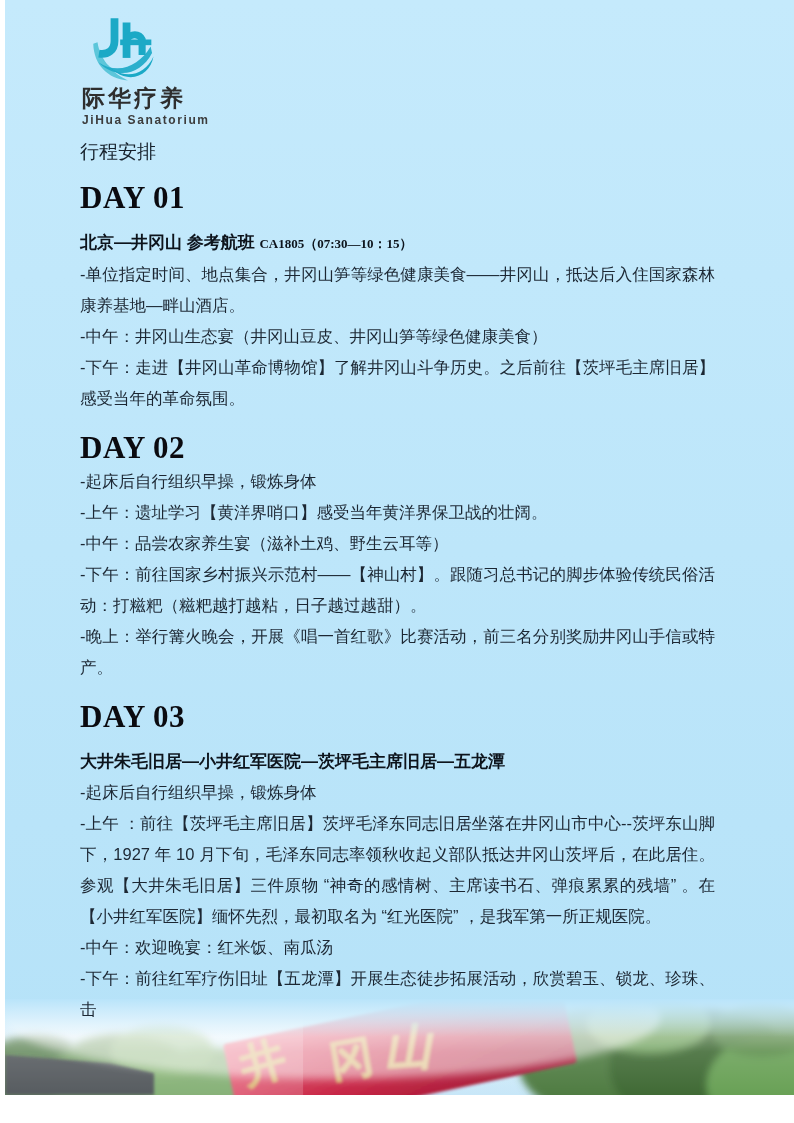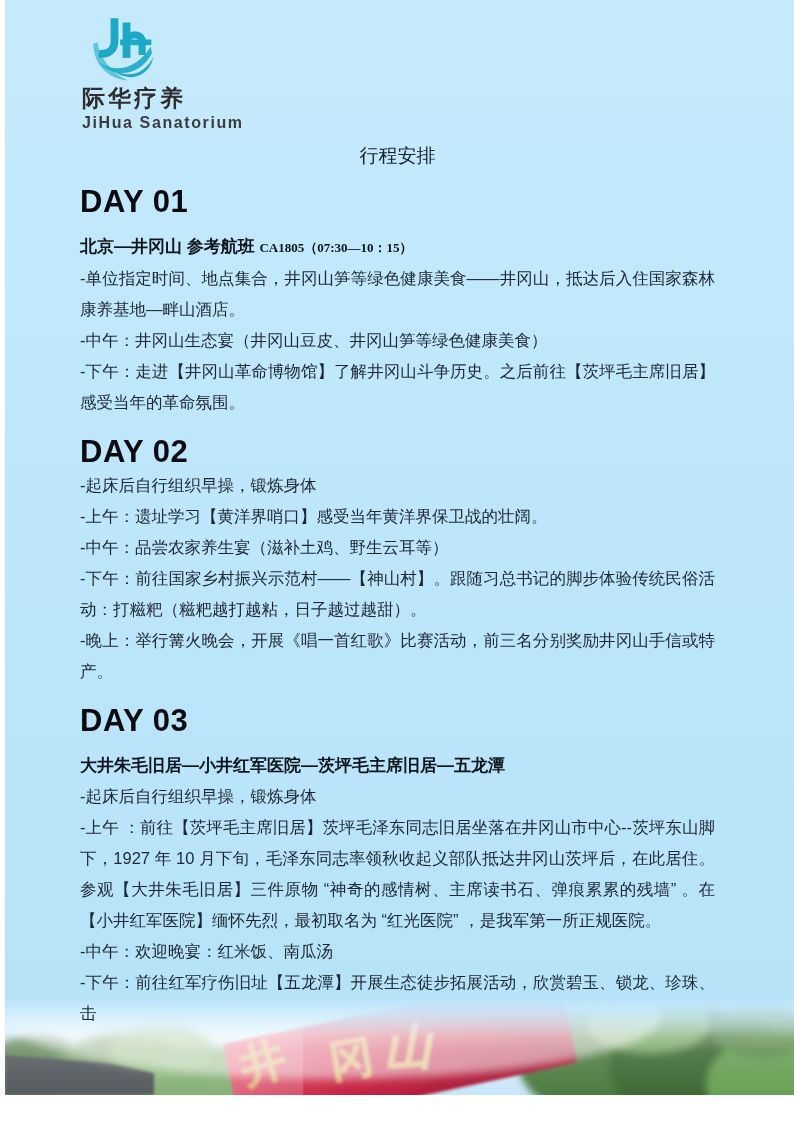--- a/index.html
+++ b/index.html
@@ -29,30 +29,30 @@
     padding:14px 79px 0 75px;
   }
   
   .logo-block{margin-left:2px;}
   .logo-mark{display:block;color:var(--logo-teal);margin-left:5px;}
   .logo-cn{
     font-size:23px;font-weight:bold;color:var(--logo-text);
     letter-spacing:3px;line-height:1.1;margin-top:4px;
   }
   .logo-en{
-    font-size:16px;font-weight:bold;color:#3c3c3c;
+    font-size:12px;font-weight:bold;color:#3c3c3c;
     letter-spacing:1.6px;line-height:1.2;margin-top:2px;
   }
   
   .page-label{
-    font-size:19px;color:#15202b;margin-top:12px;line-height:24px;text-align:center;
+    font-size:19px;color:#15202b;margin-top:12px;line-height:24px;
   }
   
   .day-heading{
-    font-family:Liberation Sans, sans-serif;
+    font-family:Liberation Serif, serif;
     font-size:31px;font-weight:bold;color:var(--heading);
     margin:16px 0 0;line-height:36px;letter-spacing:.5px;
   }
   .day-title{
     margin:11px 0 0;line-height:31px;
     font-size:17px;font-weight:bold;color:var(--title-color);
   }
   .day-title .flight{
     font-family:"Liberation Serif","DejaVu Serif",serif;
     font-size:13px;font-weight:bold;

